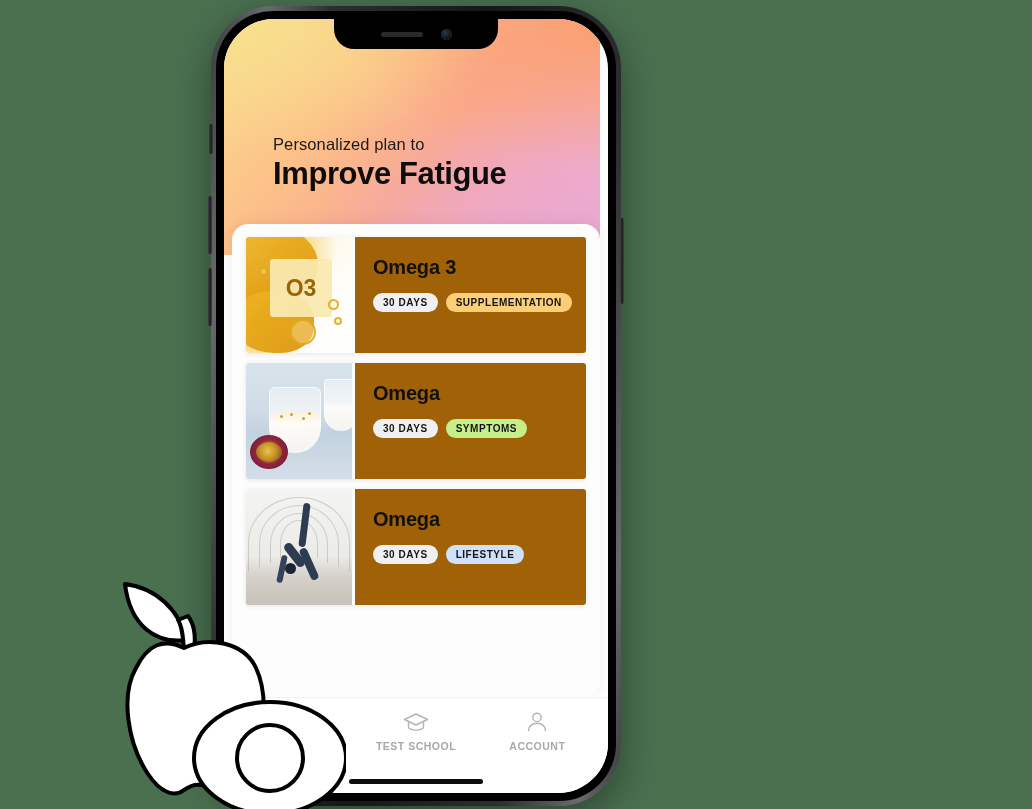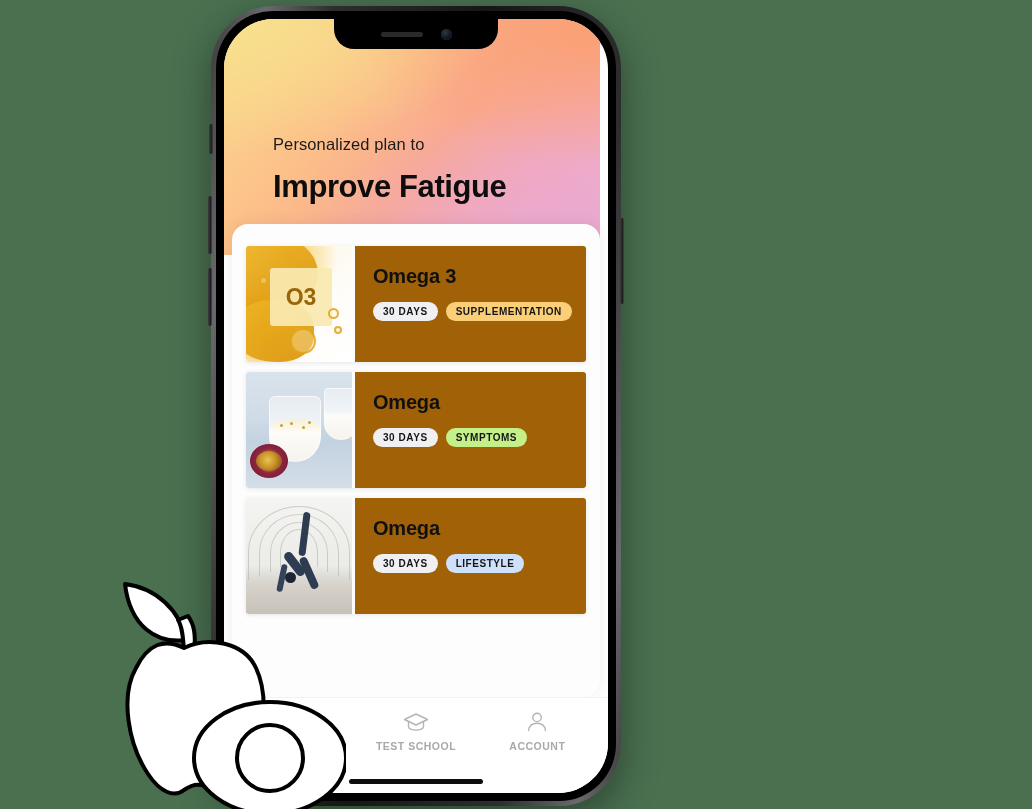--- a/index.html
+++ b/index.html
@@ -63,29 +63,29 @@
   .hero {
     position: absolute; top: 0; left: 0; right: 8px; height: 236px;
     background:
       radial-gradient(125% 105% at 2% 0%,   #f7e08c 0%, rgba(247,224,140,0) 55%),
       radial-gradient(115% 100% at 100% 4%, #fba072 0%, rgba(251,160,114,0) 58%),
       radial-gradient(120% 110% at 96% 100%,#e9a7d2 0%, rgba(233,167,210,0) 62%),
       linear-gradient(128deg, #fbdc8f 0%, #fcc089 32%, #f9a990 56%, #f4aab5 76%, #eeb0d3 100%);
   }
   .hero-text { position: absolute; left: 49px; top: 116px; }
   .hero-kicker { font-size: 16.5px; color: #1b1b1c; letter-spacing: .1px; }
-  .hero-title  { font-size: 31px; font-weight: 700; color: #0d0d0e; letter-spacing: -.4px; margin-top: 15px; }
+  .hero-title  { font-size: 31px; font-weight: 700; color: #0d0d0e; letter-spacing: -.4px; margin-top: 2px; }
 
   
   .sheet {
     position: absolute; left: 8px; right: 8px; top: 205px; bottom: 96px;
     background: #fdfdfd;
     border-radius: 16px;
     box-shadow: 0 -1px 14px rgba(80,60,60,.09);
-    padding: 22px 14px 0 14px;
+    padding: 13px 14px 0 14px;
     z-index: 10;
   }
 
   
   .card-list { display: flex; flex-direction: column; gap: 10px; }
   .card {
     display: flex;
     height: 116px;
     background: #fff;
     border-radius: 3px;

